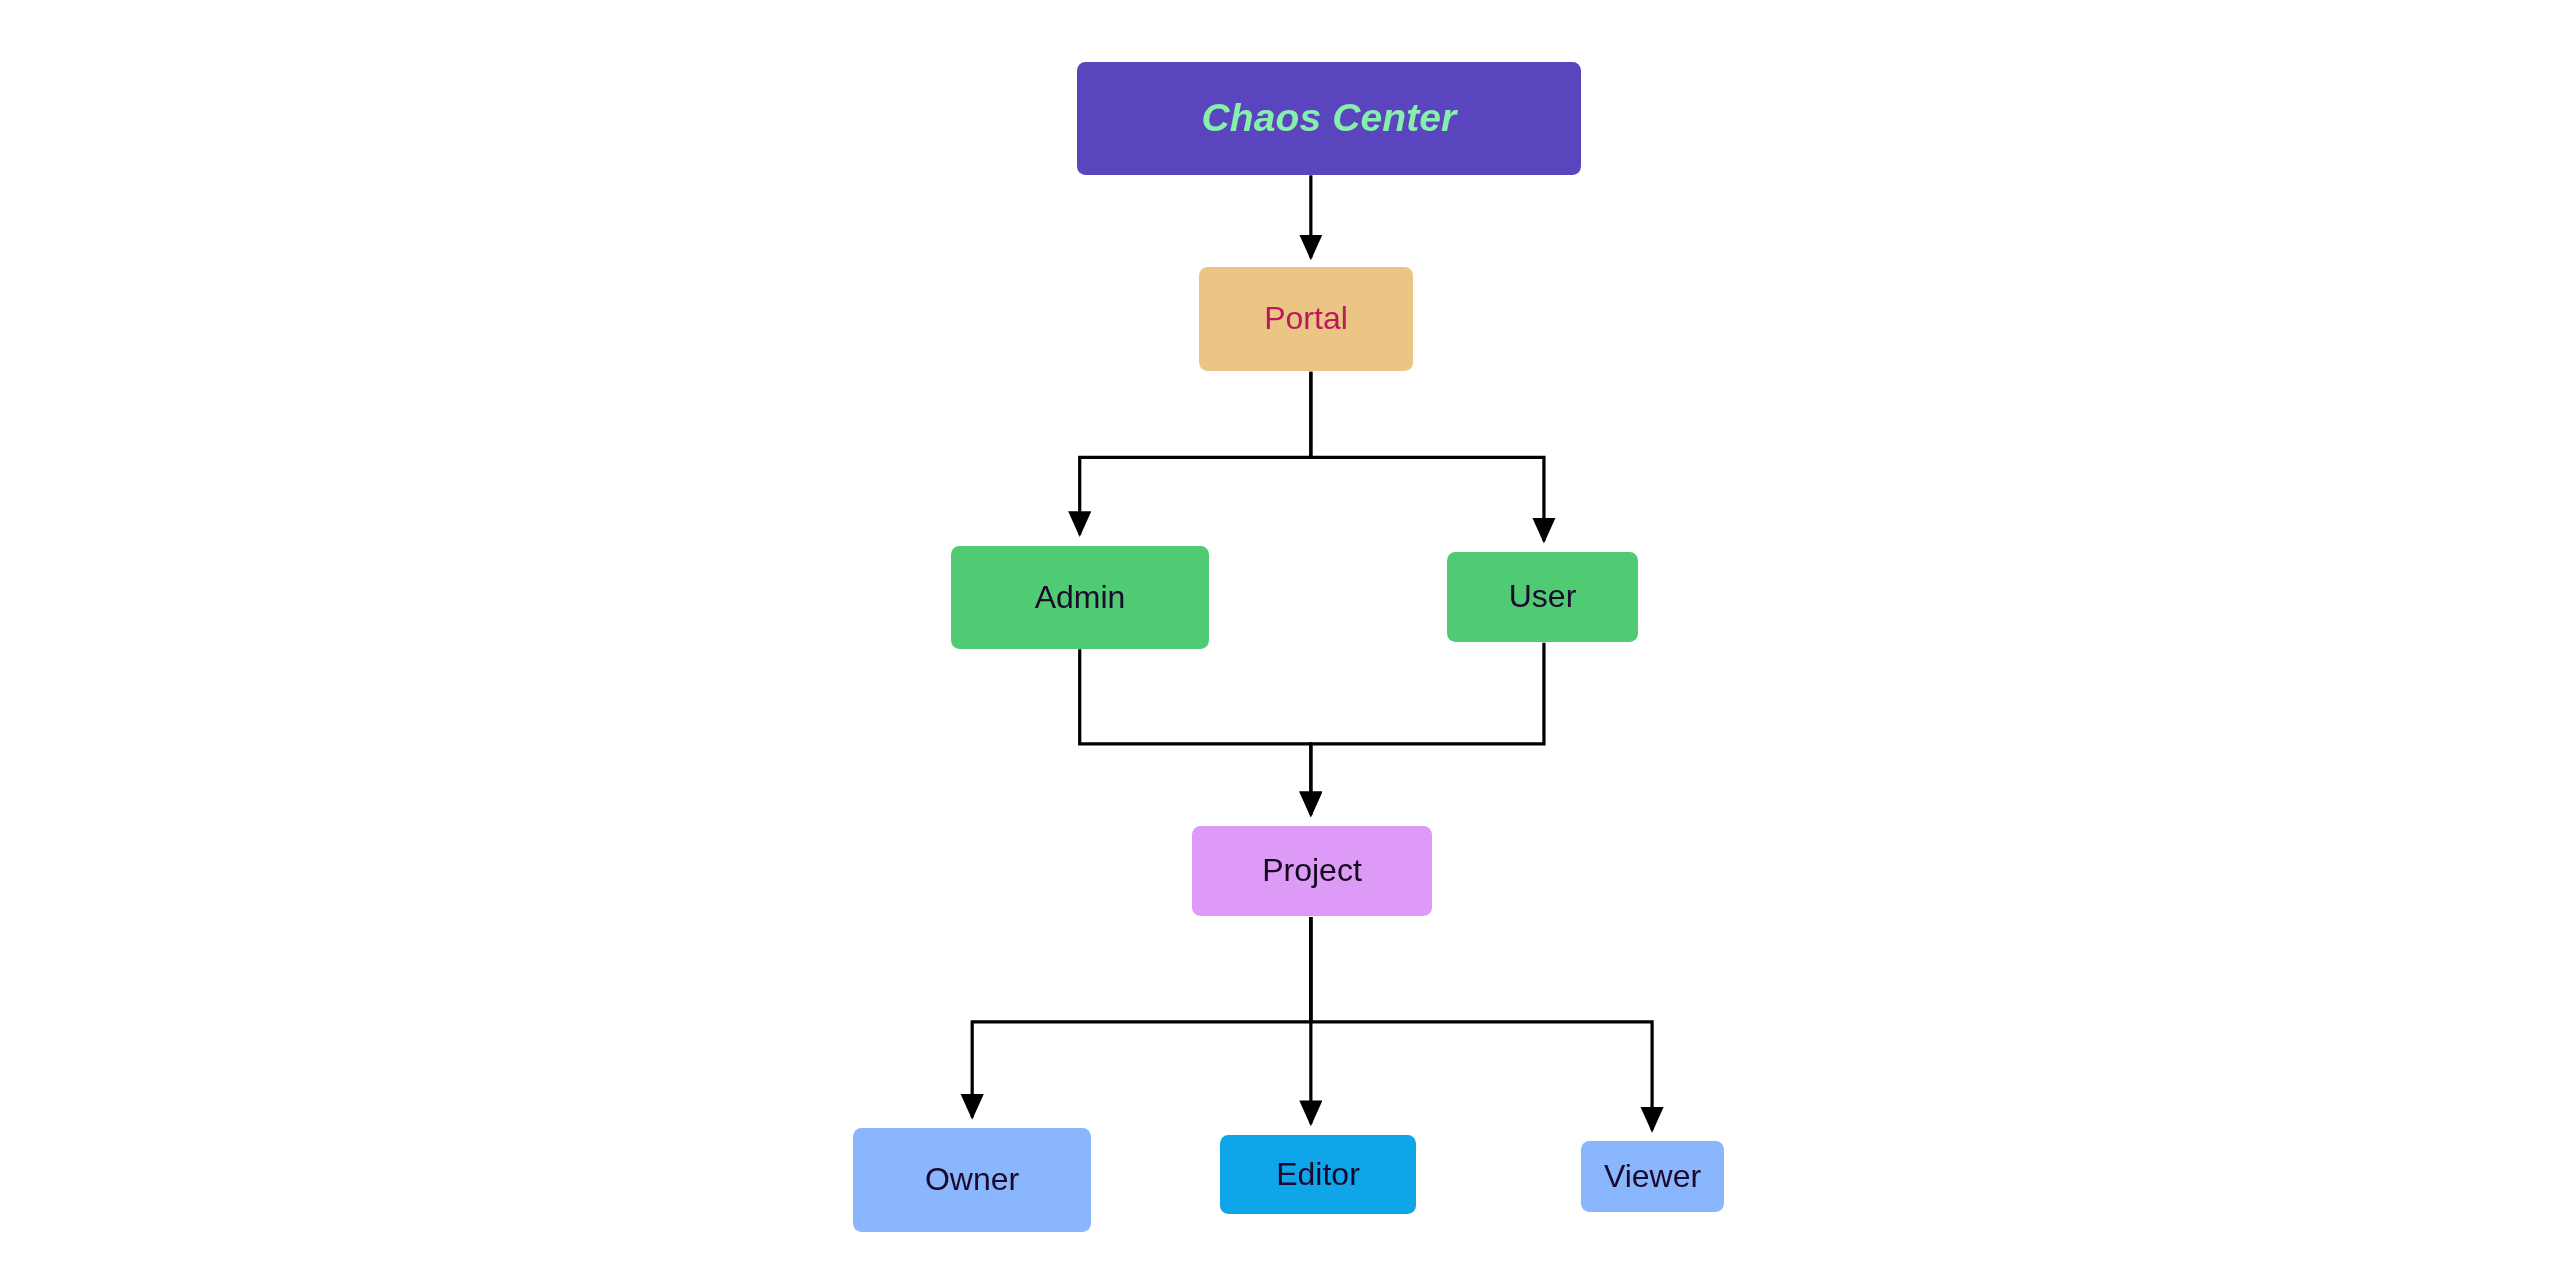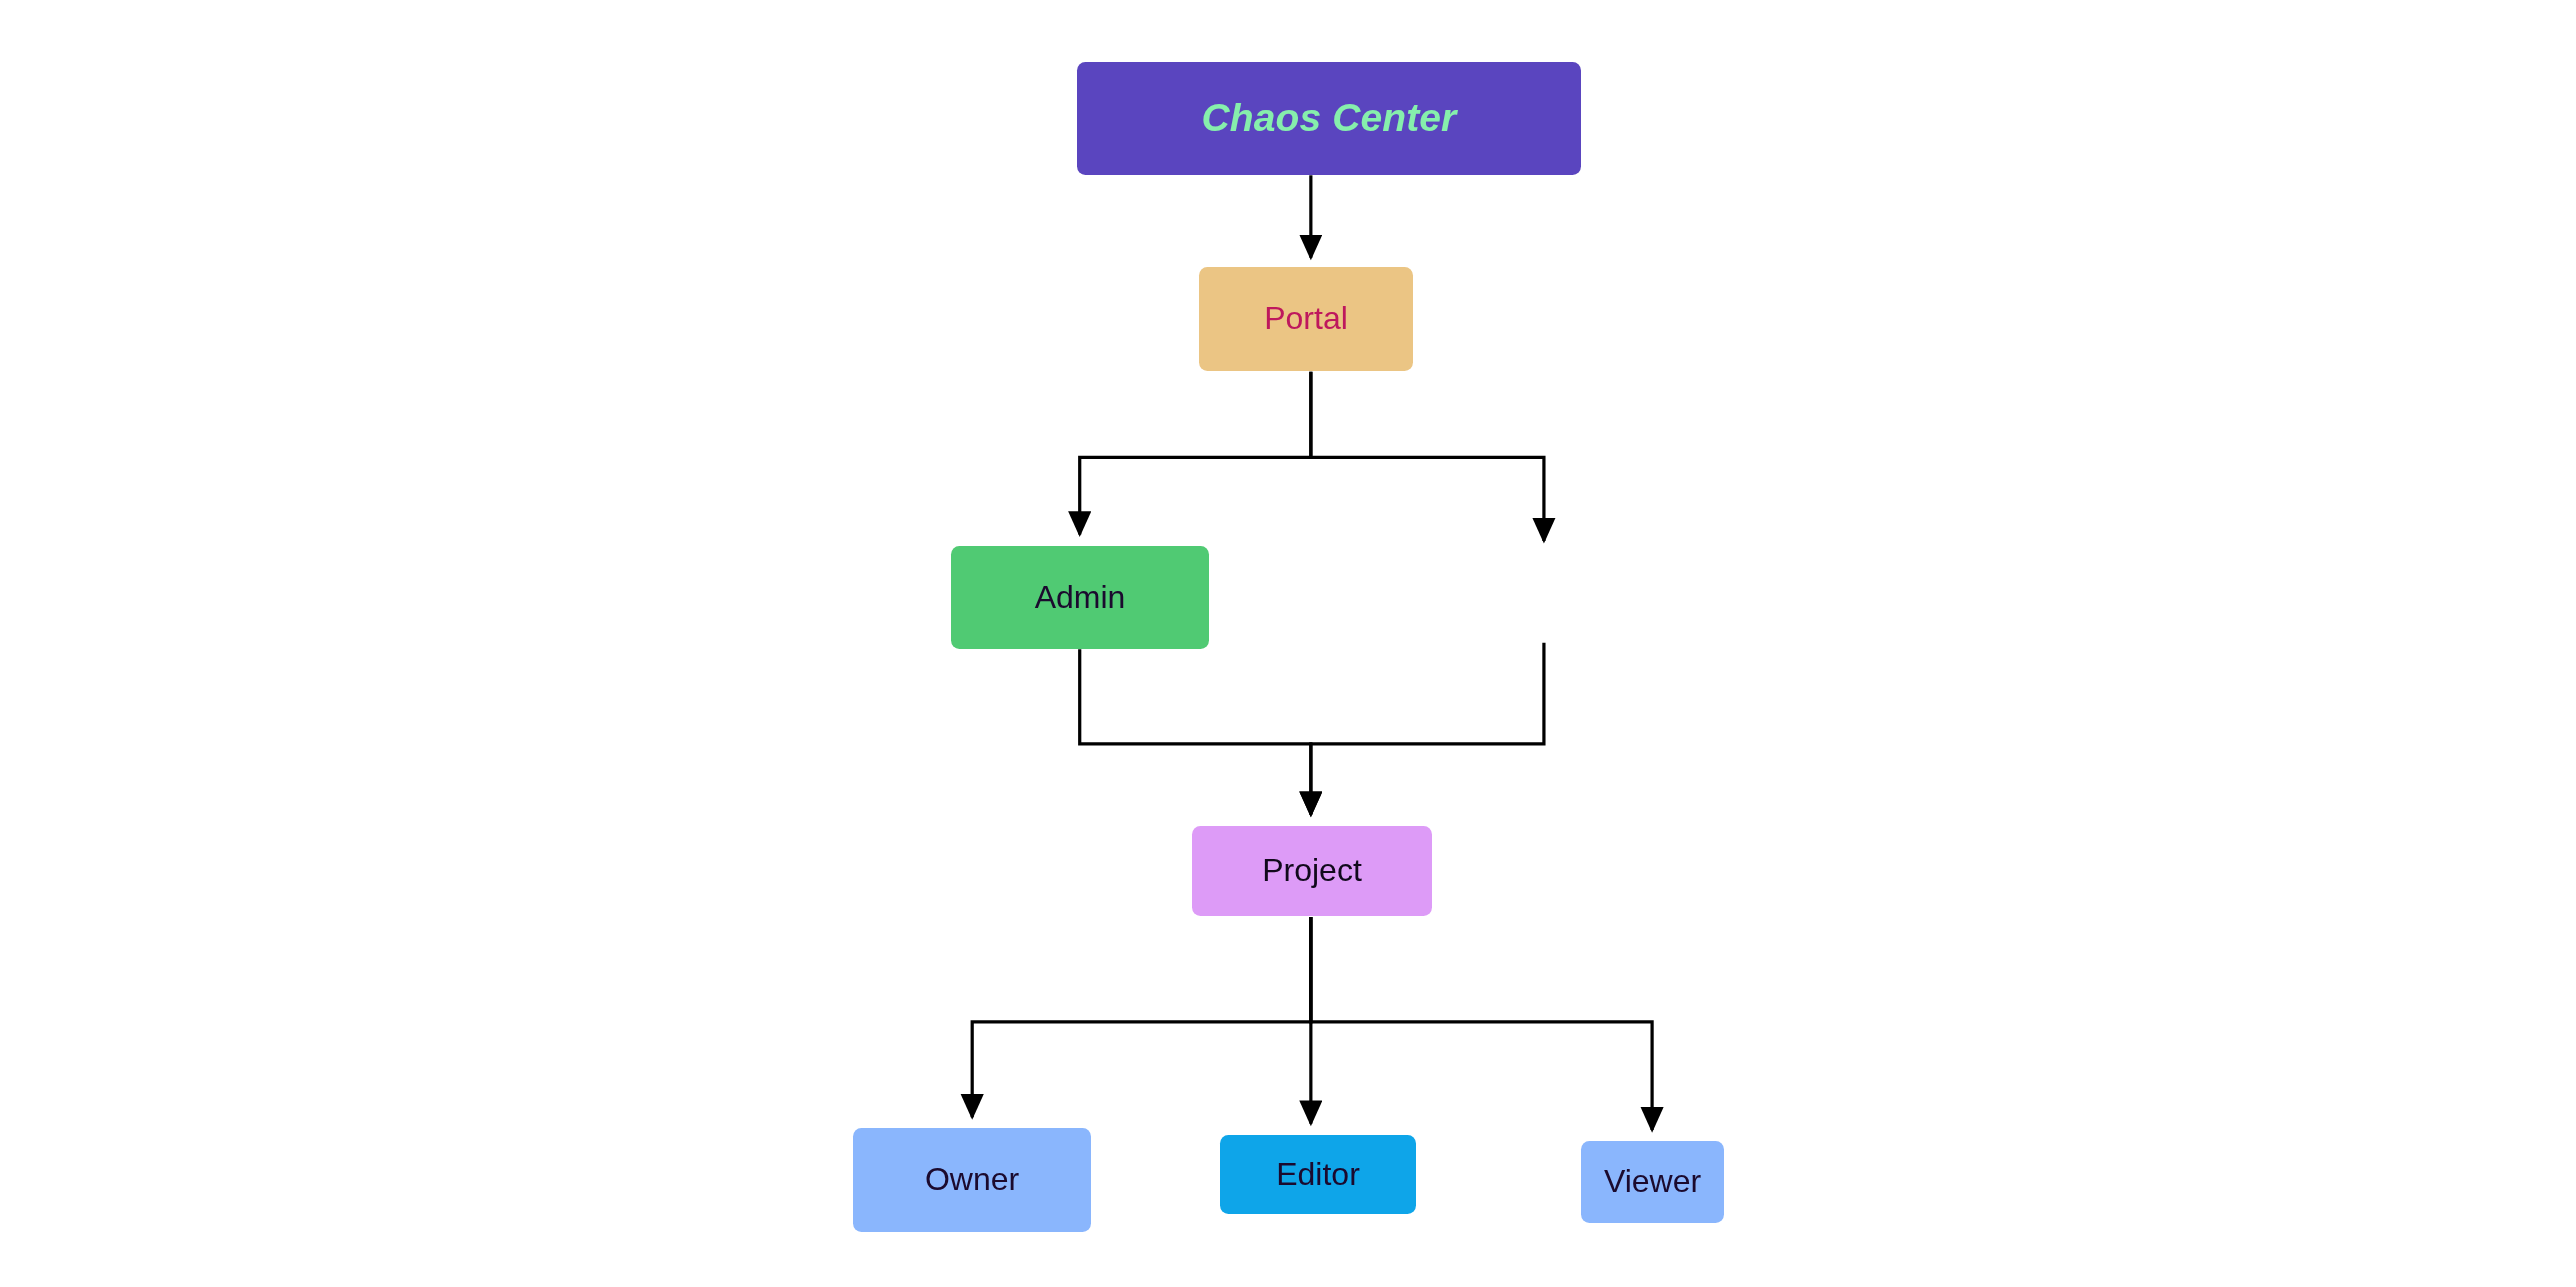--- a/index.html
+++ b/index.html
@@ -128,21 +128,21 @@
     height: 79px;
     background: #0ea5e9;
     color: #1b0a2e;
     font-size: 32px;
     font-weight: 400;
   }
   #node-viewer {
     left: 1581px;
     top: 1141px;
     width: 143px;
-    height: 82px;
+    height: 71px;
     background: #8ab6fd;
     color: #1b0a2e;
     font-size: 32px;
     font-weight: 400;
   }
 </style>
 </head>
 <body>
 
 <div id="diagram-canvas">
@@ -176,20 +176,23 @@
   </div>
 
   <div class="node" id="node-portal">
     <span class="node-label">Portal</span>
   </div>
 
   <div class="node" id="node-admin">
     <span class="node-label">Admin</span>
   </div>
 
+  <div class="node" id="node-user">
+    <span class="node-label">User</span>
+  </div>
 
   <div class="node" id="node-project">
     <span class="node-label">Project</span>
   </div>
 
   <div class="node" id="node-owner">
     <span class="node-label">Owner</span>
   </div>
 
   <div class="node" id="node-editor">

